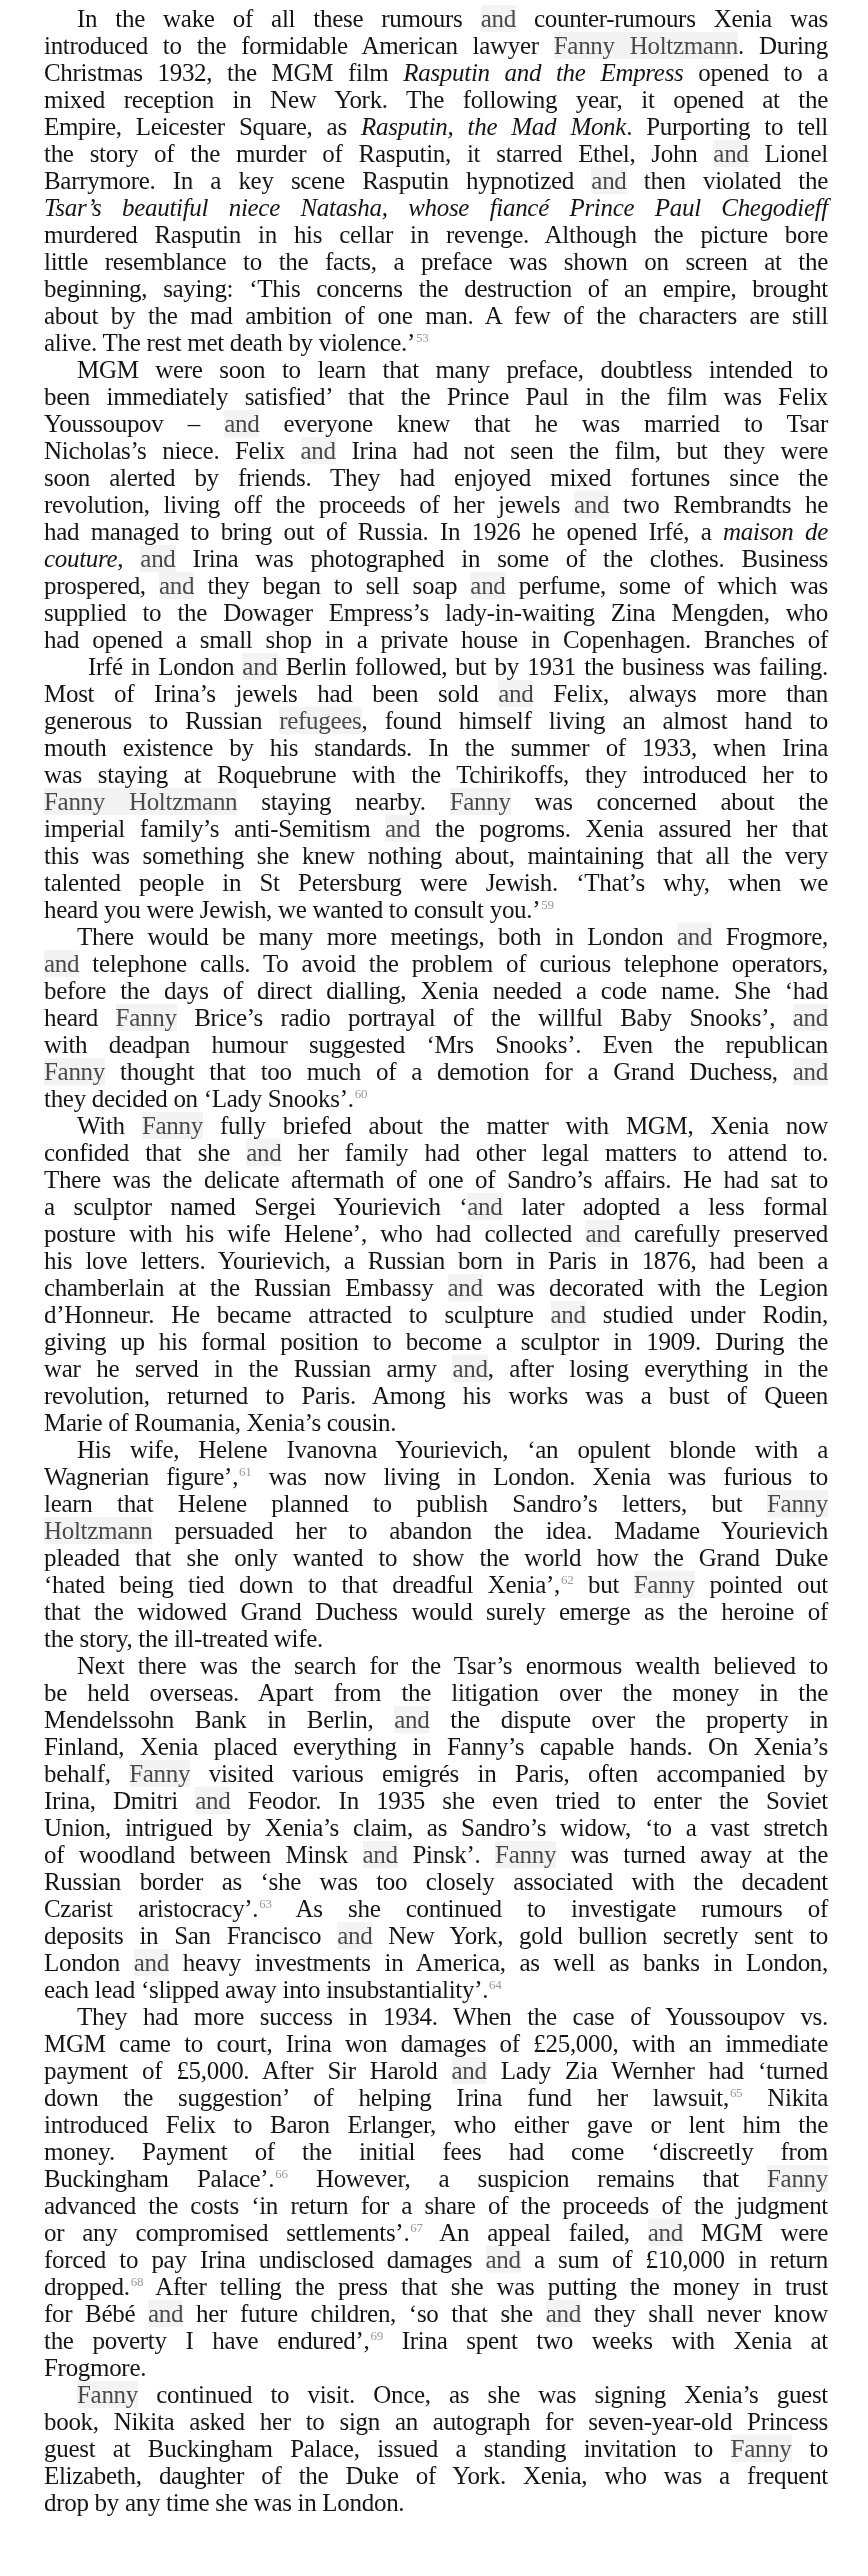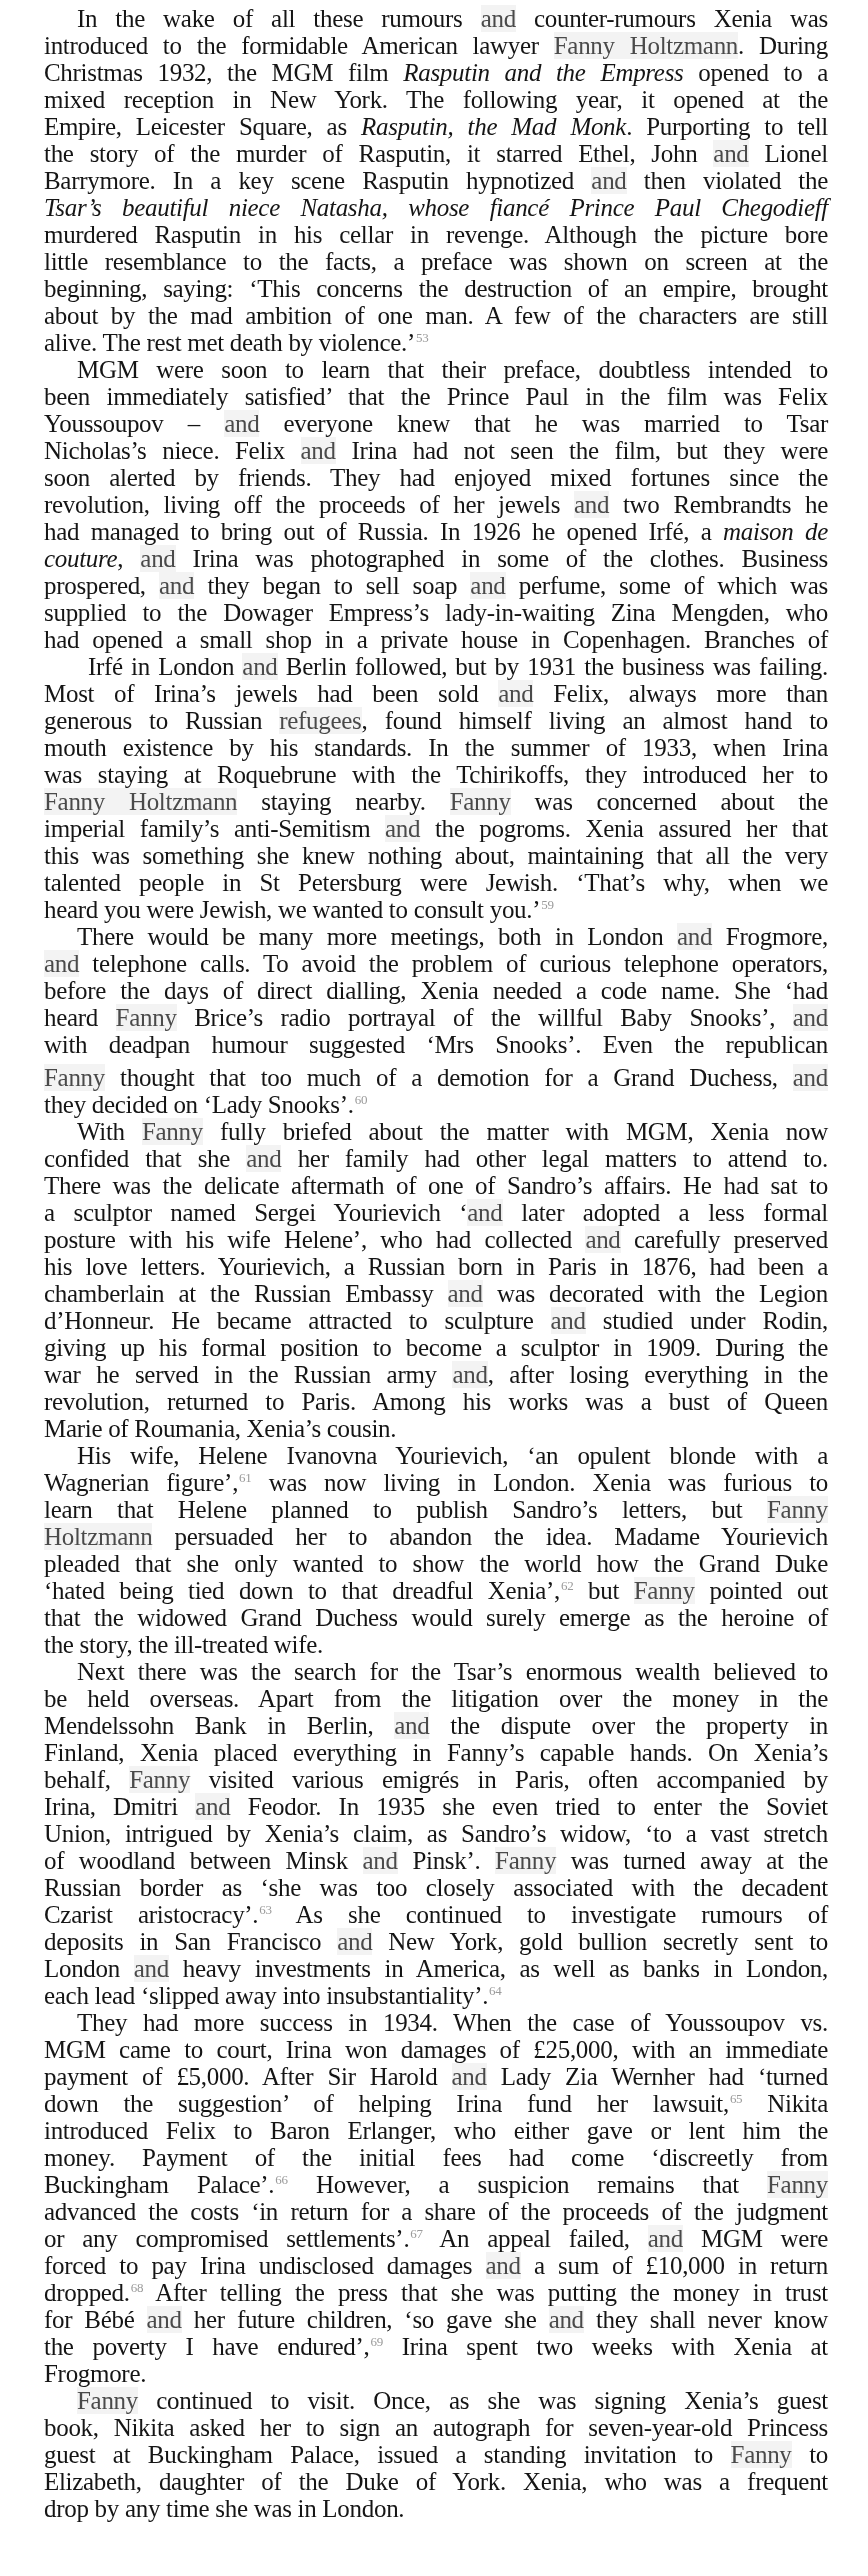--- a/index.html
+++ b/index.html
@@ -36,21 +36,21 @@
         <div class="line" style="white-space: nowrap; display: block;"><span class="">the story of the murder of Rasputin, it starred Ethel, John </span><span class="hl">and</span><span class=""> Lionel</span></div>
         <div class="line" style="white-space: nowrap; display: block;"><span class="">Barrymore. In a key scene Rasputin hypnotized </span><span class="hl">and</span><span class=""> then violated the</span></div>
         <div class="line" style="white-space: nowrap; display: block; font-style: italic;"><span class="">Tsar’s beautiful niece Natasha, whose fiancé Prince Paul Chegodieff</span></div>
         <div class="line" style="white-space: nowrap; display: block;"><span class="">murdered Rasputin in his cellar in revenge. Although the picture bore</span></div>
         <div class="line" style="white-space: nowrap; display: block;"><span class="">little resemblance to the facts, a preface was shown on screen at the</span></div>
         <div class="line" style="white-space: nowrap; display: block;"><span class="">beginning, saying: ‘This concerns the destruction of an empire, brought</span></div>
         <div class="line" style="white-space: nowrap; display: block;"><span class="">about by the mad ambition of one man. A few of the characters are still</span></div>
         <div class="line last" style="white-space: nowrap; display: block;"><span class="">alive. The rest met death by violence.’</span><sup class="note">53</sup></div>
       </div>
       <div>
-        <div class="line indent" style="white-space: nowrap; display: block;"><span class="">MGM were soon to learn that their preface, doubtless intended to</span></div>
+        <div class="line indent" style="white-space: nowrap; display: block;"><span class="">MGM were soon to learn that many preface, doubtless intended to</span></div>
         <div class="line" style="white-space: nowrap; display: block;"><span class="">been immediately satisfied’ that the Prince Paul in the film was Felix</span></div>
         <div class="line" style="white-space: nowrap; display: block;"><span class="">Youssoupov – </span><span class="hl">and</span><span class=""> everyone knew that he was married to Tsar</span></div>
         <div class="line" style="white-space: nowrap; display: block;"><span class="">Nicholas’s niece. Felix </span><span class="hl">and</span><span class=""> Irina had not seen the film, but they were</span></div>
         <div class="line" style="white-space: nowrap; display: block;"><span class="">soon alerted by friends. They had enjoyed mixed fortunes since the</span></div>
         <div class="line" style="white-space: nowrap; display: block;"><span class="">revolution, living off the proceeds of her jewels </span><span class="hl">and</span><span class=""> two Rembrandts he</span></div>
         <div class="line" style="white-space: nowrap; display: block;"><span class="">had managed to bring out of Russia. In 1926 he opened Irfé, a </span><span class="it">maison de</span></div>
         <div class="line" style="white-space: nowrap; display: block;"><span class="it">couture</span><span class="">, </span><span class="hl">and</span><span class=""> Irina was photographed in some of the clothes. Business</span></div>
         <div class="line" style="white-space: nowrap; display: block;"><span class="">prospered, </span><span class="hl">and</span><span class=""> they began to sell soap </span><span class="hl">and</span><span class=""> perfume, some of which was</span></div>
         <div class="line" style="white-space: nowrap; display: block;"><span class="">supplied to the Dowager Empress’s lady-in-waiting Zina Mengden, who</span></div>
         <div class="line" style="white-space: nowrap; display: block;"><span class="">had opened a small shop in a private house in Copenhagen. Branches of</span></div>
@@ -64,21 +64,21 @@
         <div class="line" style="white-space: nowrap; display: block;"><span class="">this was something she knew nothing about, maintaining that all the very</span></div>
         <div class="line" style="white-space: nowrap; display: block;"><span class="">talented people in St Petersburg were Jewish. ‘That’s why, when we</span></div>
         <div class="line last" style="white-space: nowrap; display: block;"><span class="">heard you were Jewish, we wanted to consult you.’</span><sup class="note">59</sup></div>
       </div>
       <div>
         <div class="line indent" style="white-space: nowrap; display: block;"><span class="">There would be many more meetings, both in London </span><span class="hl">and</span><span class=""> Frogmore,</span></div>
         <div class="line" style="white-space: nowrap; display: block;"><span class="hl">and</span><span class=""> telephone calls. To avoid the problem of curious telephone operators,</span></div>
         <div class="line" style="white-space: nowrap; display: block;"><span class="">before the days of direct dialling, Xenia needed a code name. She ‘had</span></div>
         <div class="line" style="white-space: nowrap; display: block;"><span class="">heard </span><span class="hl">Fanny</span><span class=""> Brice’s radio portrayal of the willful Baby Snooks’, </span><span class="hl">and</span></div>
         <div class="line" style="white-space: nowrap; display: block;"><span class="">with deadpan humour suggested ‘Mrs Snooks’. Even the republican</span></div>
-        <div class="line" style="white-space: nowrap; display: block; margin-top: 6px;"><span class="hl">Fanny</span><span class=""> thought that too much of a demotion for a Grand Duchess, </span><span class="hl">and</span></div>
+        <div class="line" style="white-space: nowrap; display: block;"><span class="hl">Fanny</span><span class=""> thought that too much of a demotion for a Grand Duchess, </span><span class="hl">and</span></div>
         <div class="line last" style="white-space: nowrap; display: block;"><span class="">they decided on ‘Lady Snooks’.</span><sup class="note">60</sup></div>
       </div>
       <div>
         <div class="line indent" style="white-space: nowrap; display: block;"><span class="">With </span><span class="hl">Fanny</span><span class=""> fully briefed about the matter with MGM, Xenia now</span></div>
         <div class="line" style="white-space: nowrap; display: block;"><span class="">confided that she </span><span class="hl">and</span><span class=""> her family had other legal matters to attend to.</span></div>
         <div class="line" style="white-space: nowrap; display: block;"><span class="">There was the delicate aftermath of one of Sandro’s affairs. He had sat to</span></div>
         <div class="line" style="white-space: nowrap; display: block;"><span class="">a sculptor named Sergei Yourievich ‘</span><span class="hl">and</span><span class=""> later adopted a less formal</span></div>
         <div class="line" style="white-space: nowrap; display: block;"><span class="">posture with his wife Helene’, who had collected </span><span class="hl">and</span><span class=""> carefully preserved</span></div>
         <div class="line" style="white-space: nowrap; display: block;"><span class="">his love letters. Yourievich, a Russian born in Paris in 1876, had been a</span></div>
         <div class="line" style="white-space: nowrap; display: block;"><span class="">chamberlain at the Russian Embassy </span><span class="hl">and</span><span class=""> was decorated with the Legion</span></div>
@@ -118,21 +118,21 @@
         <div class="line" style="white-space: nowrap; display: block;"><span class="">MGM came to court, Irina won damages of £25,000, with an immediate</span></div>
         <div class="line" style="white-space: nowrap; display: block;"><span class="">payment of £5,000. After Sir Harold </span><span class="hl">and</span><span class=""> Lady Zia Wernher had ‘turned</span></div>
         <div class="line" style="white-space: nowrap; display: block;"><span class="">down the suggestion’ of helping Irina fund her lawsuit,</span><sup class="note">65</sup><span class=""> Nikita</span></div>
         <div class="line" style="white-space: nowrap; display: block;"><span class="">introduced Felix to Baron Erlanger, who either gave or lent him the</span></div>
         <div class="line" style="white-space: nowrap; display: block;"><span class="">money. Payment of the initial fees had come ‘discreetly from</span></div>
         <div class="line" style="white-space: nowrap; display: block;"><span class="">Buckingham Palace’.</span><sup class="note">66</sup><span class=""> However, a suspicion remains that </span><span class="hl">Fanny</span></div>
         <div class="line" style="white-space: nowrap; display: block;"><span class="">advanced the costs ‘in return for a share of the proceeds of the judgment</span></div>
         <div class="line" style="white-space: nowrap; display: block;"><span class="">or any compromised settlements’.</span><sup class="note">67</sup><span class=""> An appeal failed, </span><span class="hl">and</span><span class=""> MGM were</span></div>
         <div class="line" style="white-space: nowrap; display: block;"><span class="">forced to pay Irina undisclosed damages </span><span class="hl">and</span><span class=""> a sum of £10,000 in return</span></div>
         <div class="line" style="white-space: nowrap; display: block;"><span class="">dropped.</span><sup class="note">68</sup><span class=""> After telling the press that she was putting the money in trust</span></div>
-        <div class="line" style="white-space: nowrap; display: block;"><span class="">for Bébé </span><span class="hl">and</span><span class=""> her future children, ‘so gave she </span><span class="hl">and</span><span class=""> they shall never know</span></div>
+        <div class="line" style="white-space: nowrap; display: block;"><span class="">for Bébé </span><span class="hl">and</span><span class=""> her future children, ‘so that she </span><span class="hl">and</span><span class=""> they shall never know</span></div>
         <div class="line" style="white-space: nowrap; display: block;"><span class="">the poverty I have endured’,</span><sup class="note">69</sup><span class=""> Irina spent two weeks with Xenia at</span></div>
         <div class="line last" style="white-space: nowrap; display: block;"><span class="">Frogmore.</span></div>
       </div>
       <div>
         <div class="line indent" style="white-space: nowrap; display: block;"><span class="hl">Fanny</span><span class=""> continued to visit. Once, as she was signing Xenia’s guest</span></div>
         <div class="line" style="white-space: nowrap; display: block;"><span class="">book, Nikita asked her to sign an autograph for seven-year-old Princess</span></div>
         <div class="line" style="white-space: nowrap; display: block;"><span class="">guest at Buckingham Palace, issued a standing invitation to </span><span class="hl">Fanny</span><span class=""> to</span></div>
         <div class="line" style="white-space: nowrap; display: block;"><span class="">Elizabeth, daughter of the Duke of York. Xenia, who was a frequent</span></div>
         <div class="line last" style="white-space: nowrap; display: block;"><span class="">drop by any time she was in London.</span></div>
       </div>

